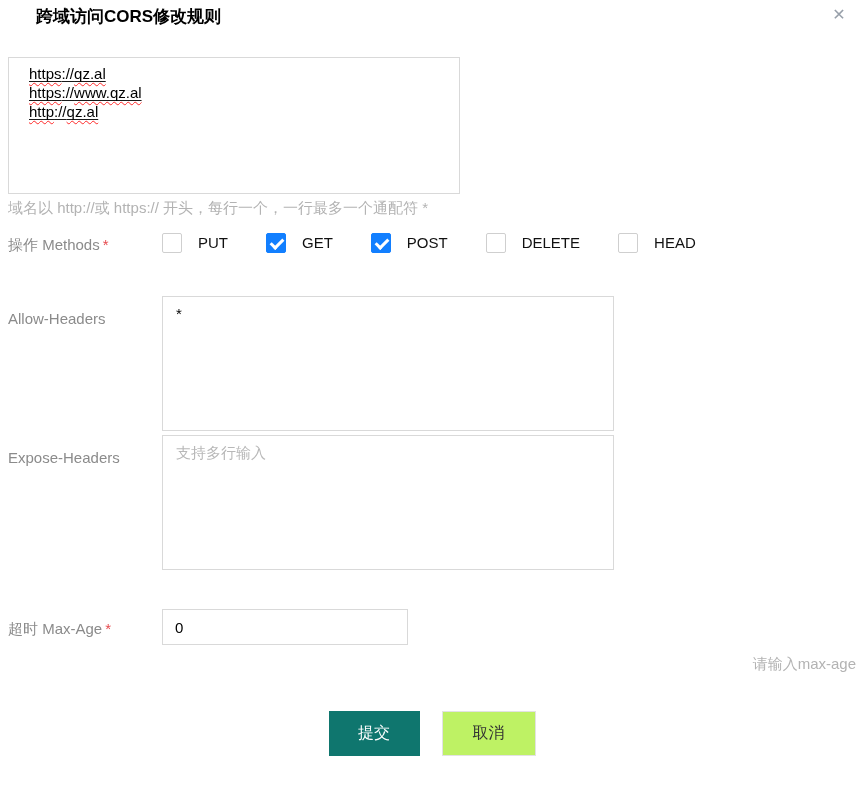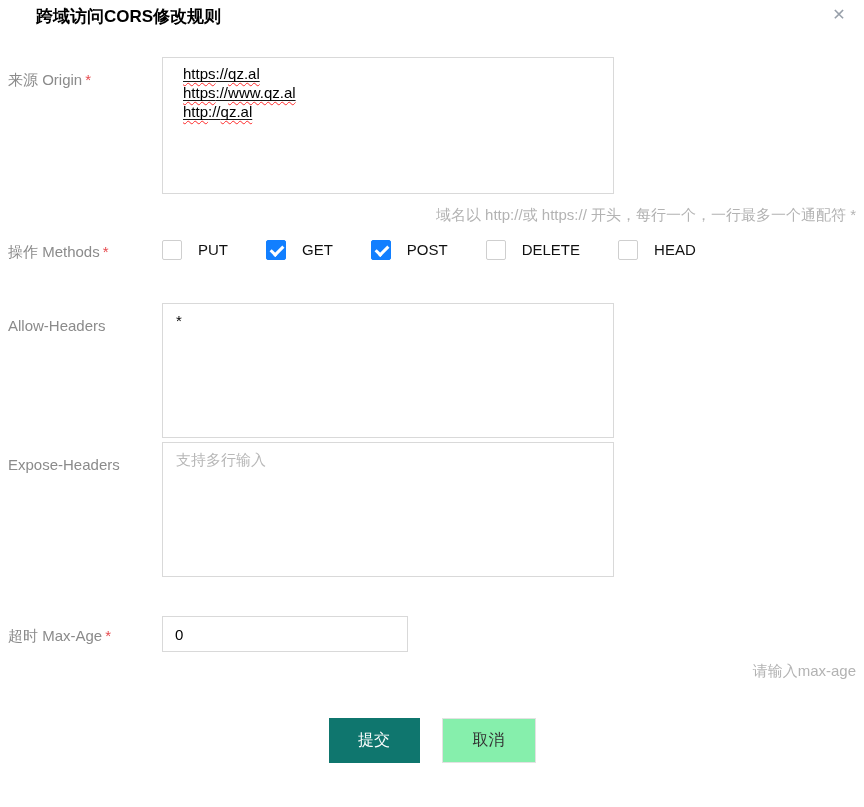--- a/index.html
+++ b/index.html
@@ -32,21 +32,21 @@
     overflow: hidden; cursor: text;
   }
   .origin-line { text-decoration: underline; text-decoration-color: #1a1a1a; text-underline-offset: 2px; }
   .origin-line .ms {
     text-decoration: underline wavy #ff2a2a;
     text-decoration-thickness: 1px;
     text-underline-offset: 3px;
     text-decoration-skip-ink: none;
   }
 
-  .help-text { margin-top: 11px; font-size: 15px; line-height: 19px; color: #b3b3b3; text-align: right; }
+  .help-text { margin-top: 4px; font-size: 15px; line-height: 19px; color: #b3b3b3; }
 
   
   .row-methods { margin-top: 16px; }
   .methods-group { display: flex; align-items: center; gap: 38px; }
   .cb { display: inline-flex; align-items: center; gap: 16px; cursor: pointer; }
   .cb-box { position: relative; width: 20px; height: 20px; border: 1px solid #cfcfcf;
             border-radius: 2px; background: #fff; flex: 0 0 20px; }
   .cb-box.checked { background: #127fff; border-color: #127fff; }
   .cb-box.checked::after {
     content: ""; position: absolute; left: 6px; top: 2px; width: 5px; height: 10px;
@@ -72,36 +72,33 @@
     padding: 0 12px; font-size: 15px; color: #000;
     font-family: "Liberation Sans", "DejaVu Sans", sans-serif;
   }
   .maxage-help { margin-top: 9px; font-size: 15px; line-height: 19px; color: #b3b3b3; text-align: right; }
 
   
   .actions { margin-top: 38px; display: flex; justify-content: center; gap: 22px; }
   .btn { height: 45px; font-size: 16px; cursor: pointer; border: none;
          font-family: "Liberation Sans", "DejaVu Sans", sans-serif; }
   .btn-submit { width: 91px; background: #0f766e; color: #fff; }
-  .btn-cancel { width: 94px; background: #86efac; color: #333; border: 1px solid #e2e2e2; }
+  .btn-cancel { width: 94px; background: #bef264; color: #333; border: 1px solid #e2e2e2; }
 </style>
 </head>
 <body>
 
 <div class="dialog">
 
   <div class="dlg-header">
     <div class="dlg-title">跨域访问CORS修改规则</div>
     <div class="dlg-close">✕</div>
   </div>
 
   <div class="row row-origin">
-    <div class="label-col pt13">
-      <span>来源 Origin</span><span class="req">*</span>
-    </div>
     <div class="content-col">
       <div class="origin-editor">
         <div class="origin-line"><span class="ms">https</span><span>://</span><span class="ms">qz.al</span></div>
         <div class="origin-line"><span class="ms">https</span><span>://</span><span class="ms">www.qz.al</span></div>
         <div class="origin-line"><span class="ms">http</span><span>://</span><span class="ms">qz.al</span></div>
       </div>
       <div class="help-text">域名以 http://或 https:// 开头，每行一个，一行最多一个通配符 *</div>
     </div>
   </div>
 

